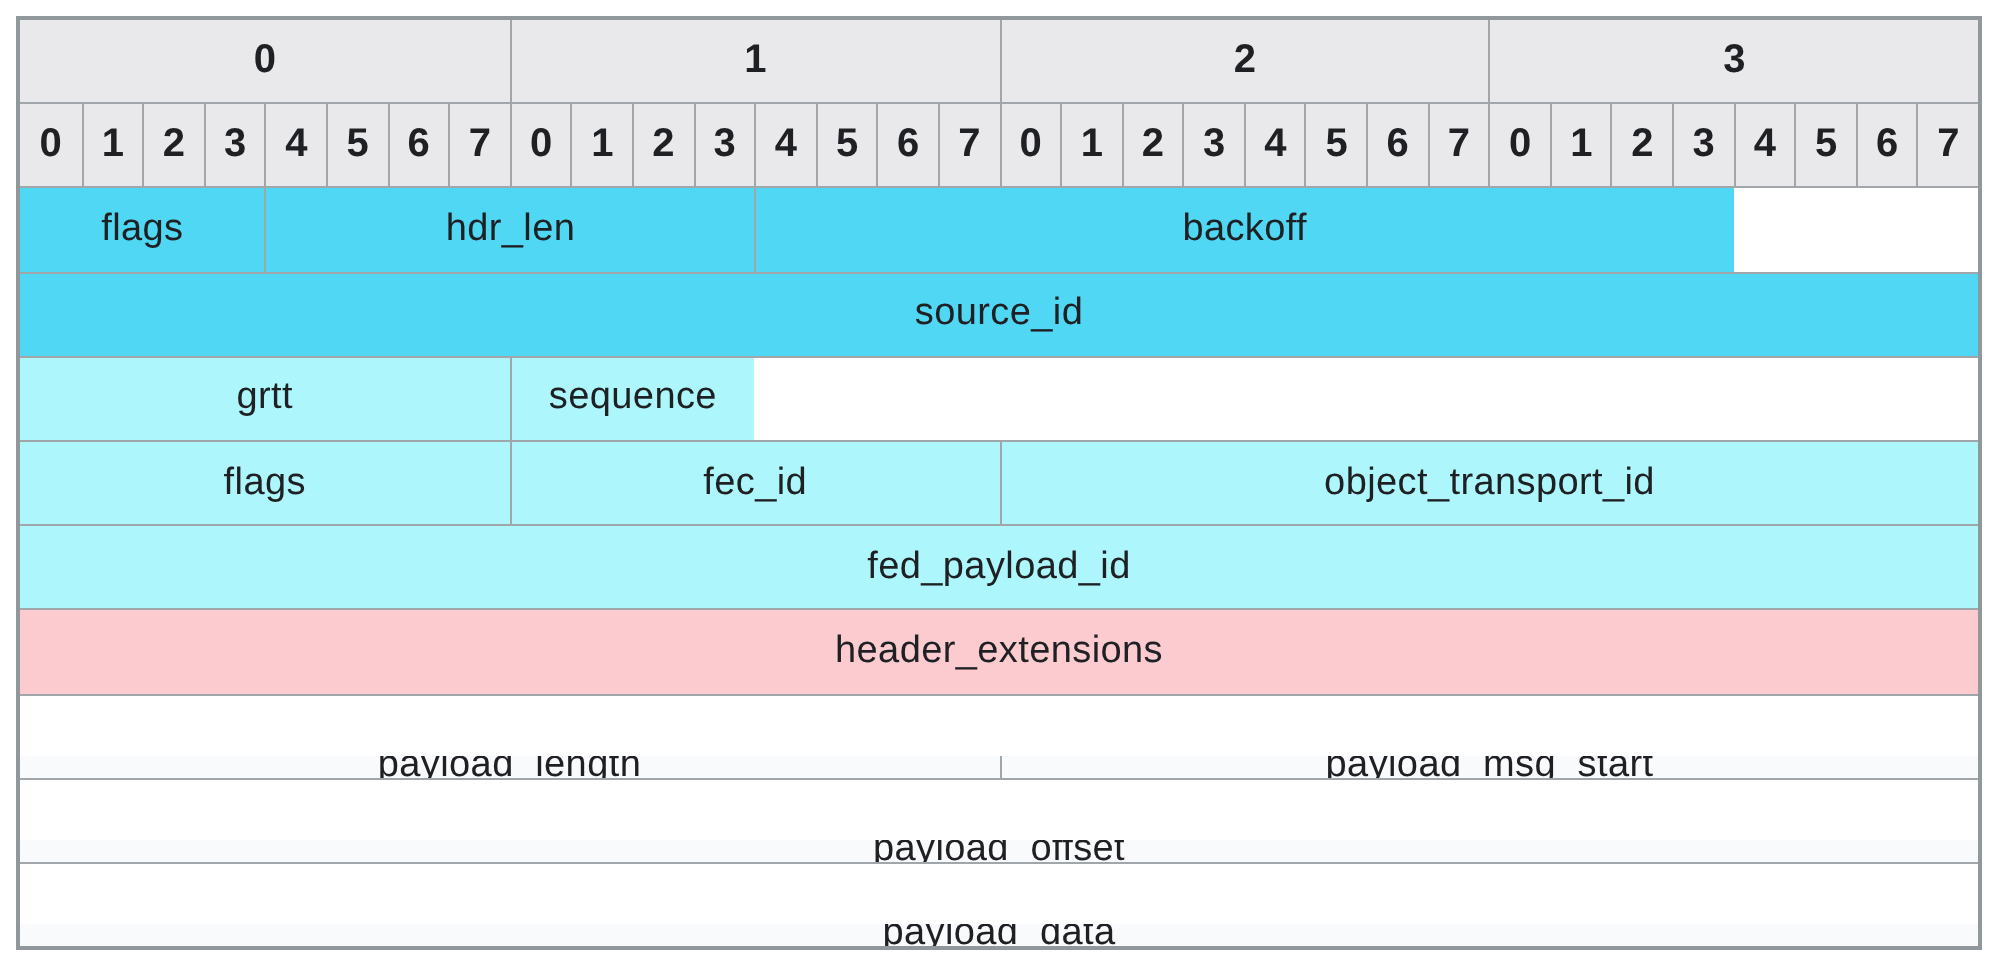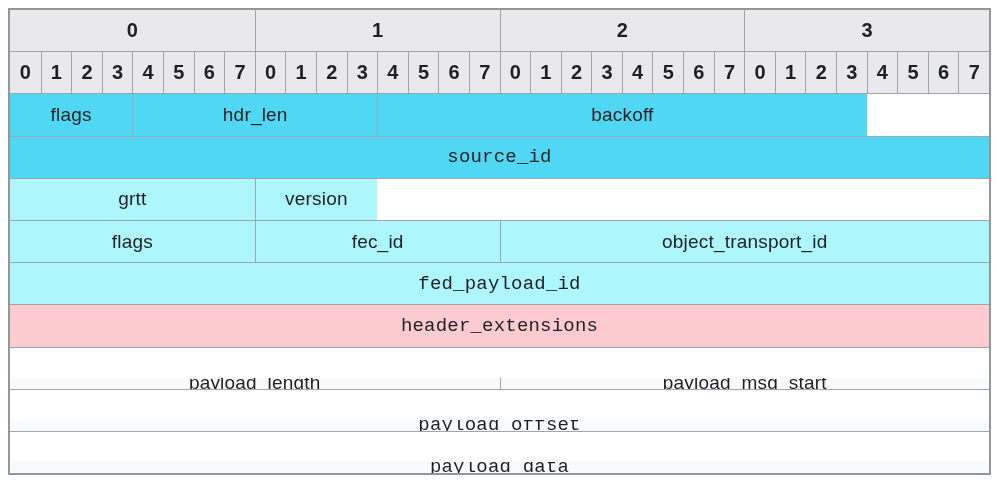--- a/index.html
+++ b/index.html
@@ -25,21 +25,21 @@
   .cell + .cell{border-left:1.5px solid var(--border);}
   .hdr{background:var(--hbg);font-weight:bold;font-size:20px;}
   .fld{font-size:19px;font-weight:400;letter-spacing:0.2px;}
   .bg-cyan{background:var(--cyan);}
   .bg-lcyan{background:var(--lcyan);}
   .bg-pink{background:var(--pink);}
   .bg-white{background:var(--wrow);margin-top:30px;}
   .s4{grid-column:span 4;}
   .s8{grid-column:span 8;}
   .s16{grid-column:span 16;}
-  .s32{grid-column:span 32;font-family:Liberation Mono, monospace;}
+  .s32{grid-column:span 32;}
 </style>
 </head>
 <body>
 
 <div class="frame">
 
   <div class="row">
     <div class="cell hdr s8">0</div>
     <div class="cell hdr s8">1</div>
     <div class="cell hdr s8">2</div>
@@ -86,21 +86,21 @@
     <div class="cell fld bg-cyan s8">hdr_len</div>
     <div class="cell fld bg-cyan s16">backoff</div>
   </div>
 
   <div class="row">
     <div class="cell fld bg-cyan s32">source_id</div>
   </div>
 
   <div class="row">
     <div class="cell fld bg-lcyan s8">grtt</div>
-    <div class="cell fld bg-lcyan s4">version</div>
+    <div class="cell fld bg-lcyan s4">sequence</div>
   </div>
 
   <div class="row">
     <div class="cell fld bg-lcyan s8">flags</div>
     <div class="cell fld bg-lcyan s8">fec_id</div>
     <div class="cell fld bg-lcyan s16">object_transport_id</div>
   </div>
 
   <div class="row">
     <div class="cell fld bg-lcyan s32">fed_payload_id</div>

